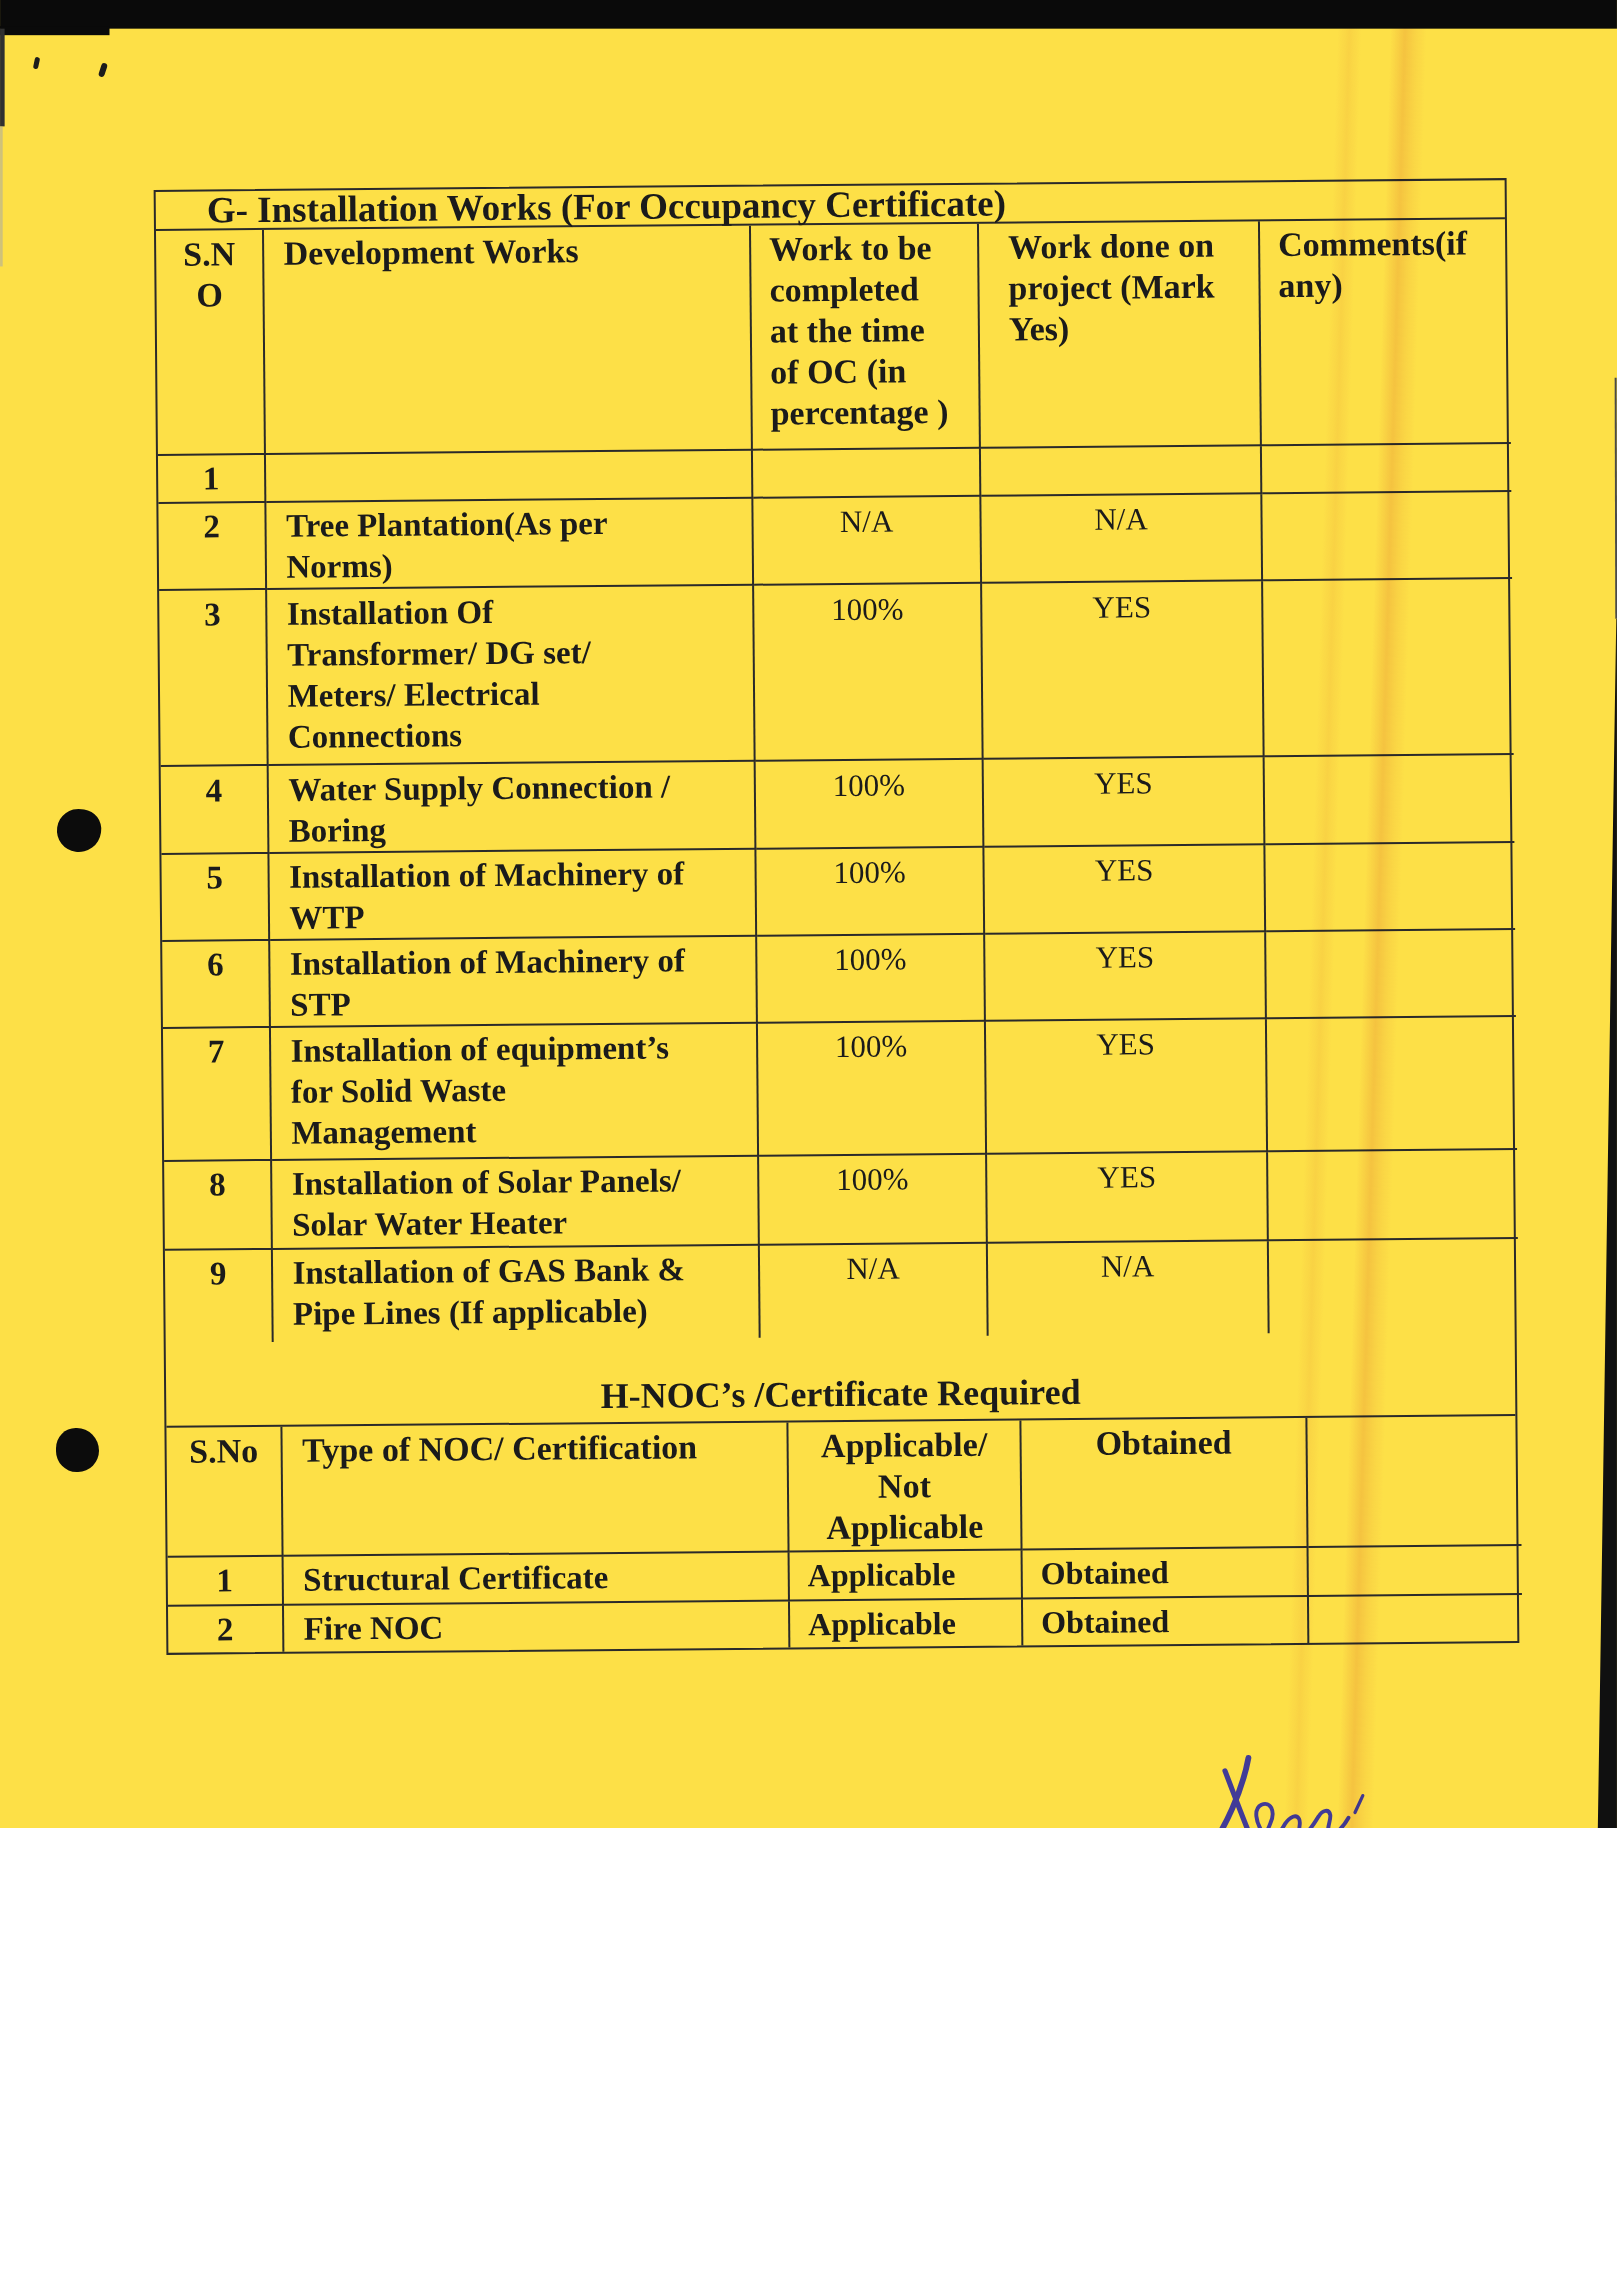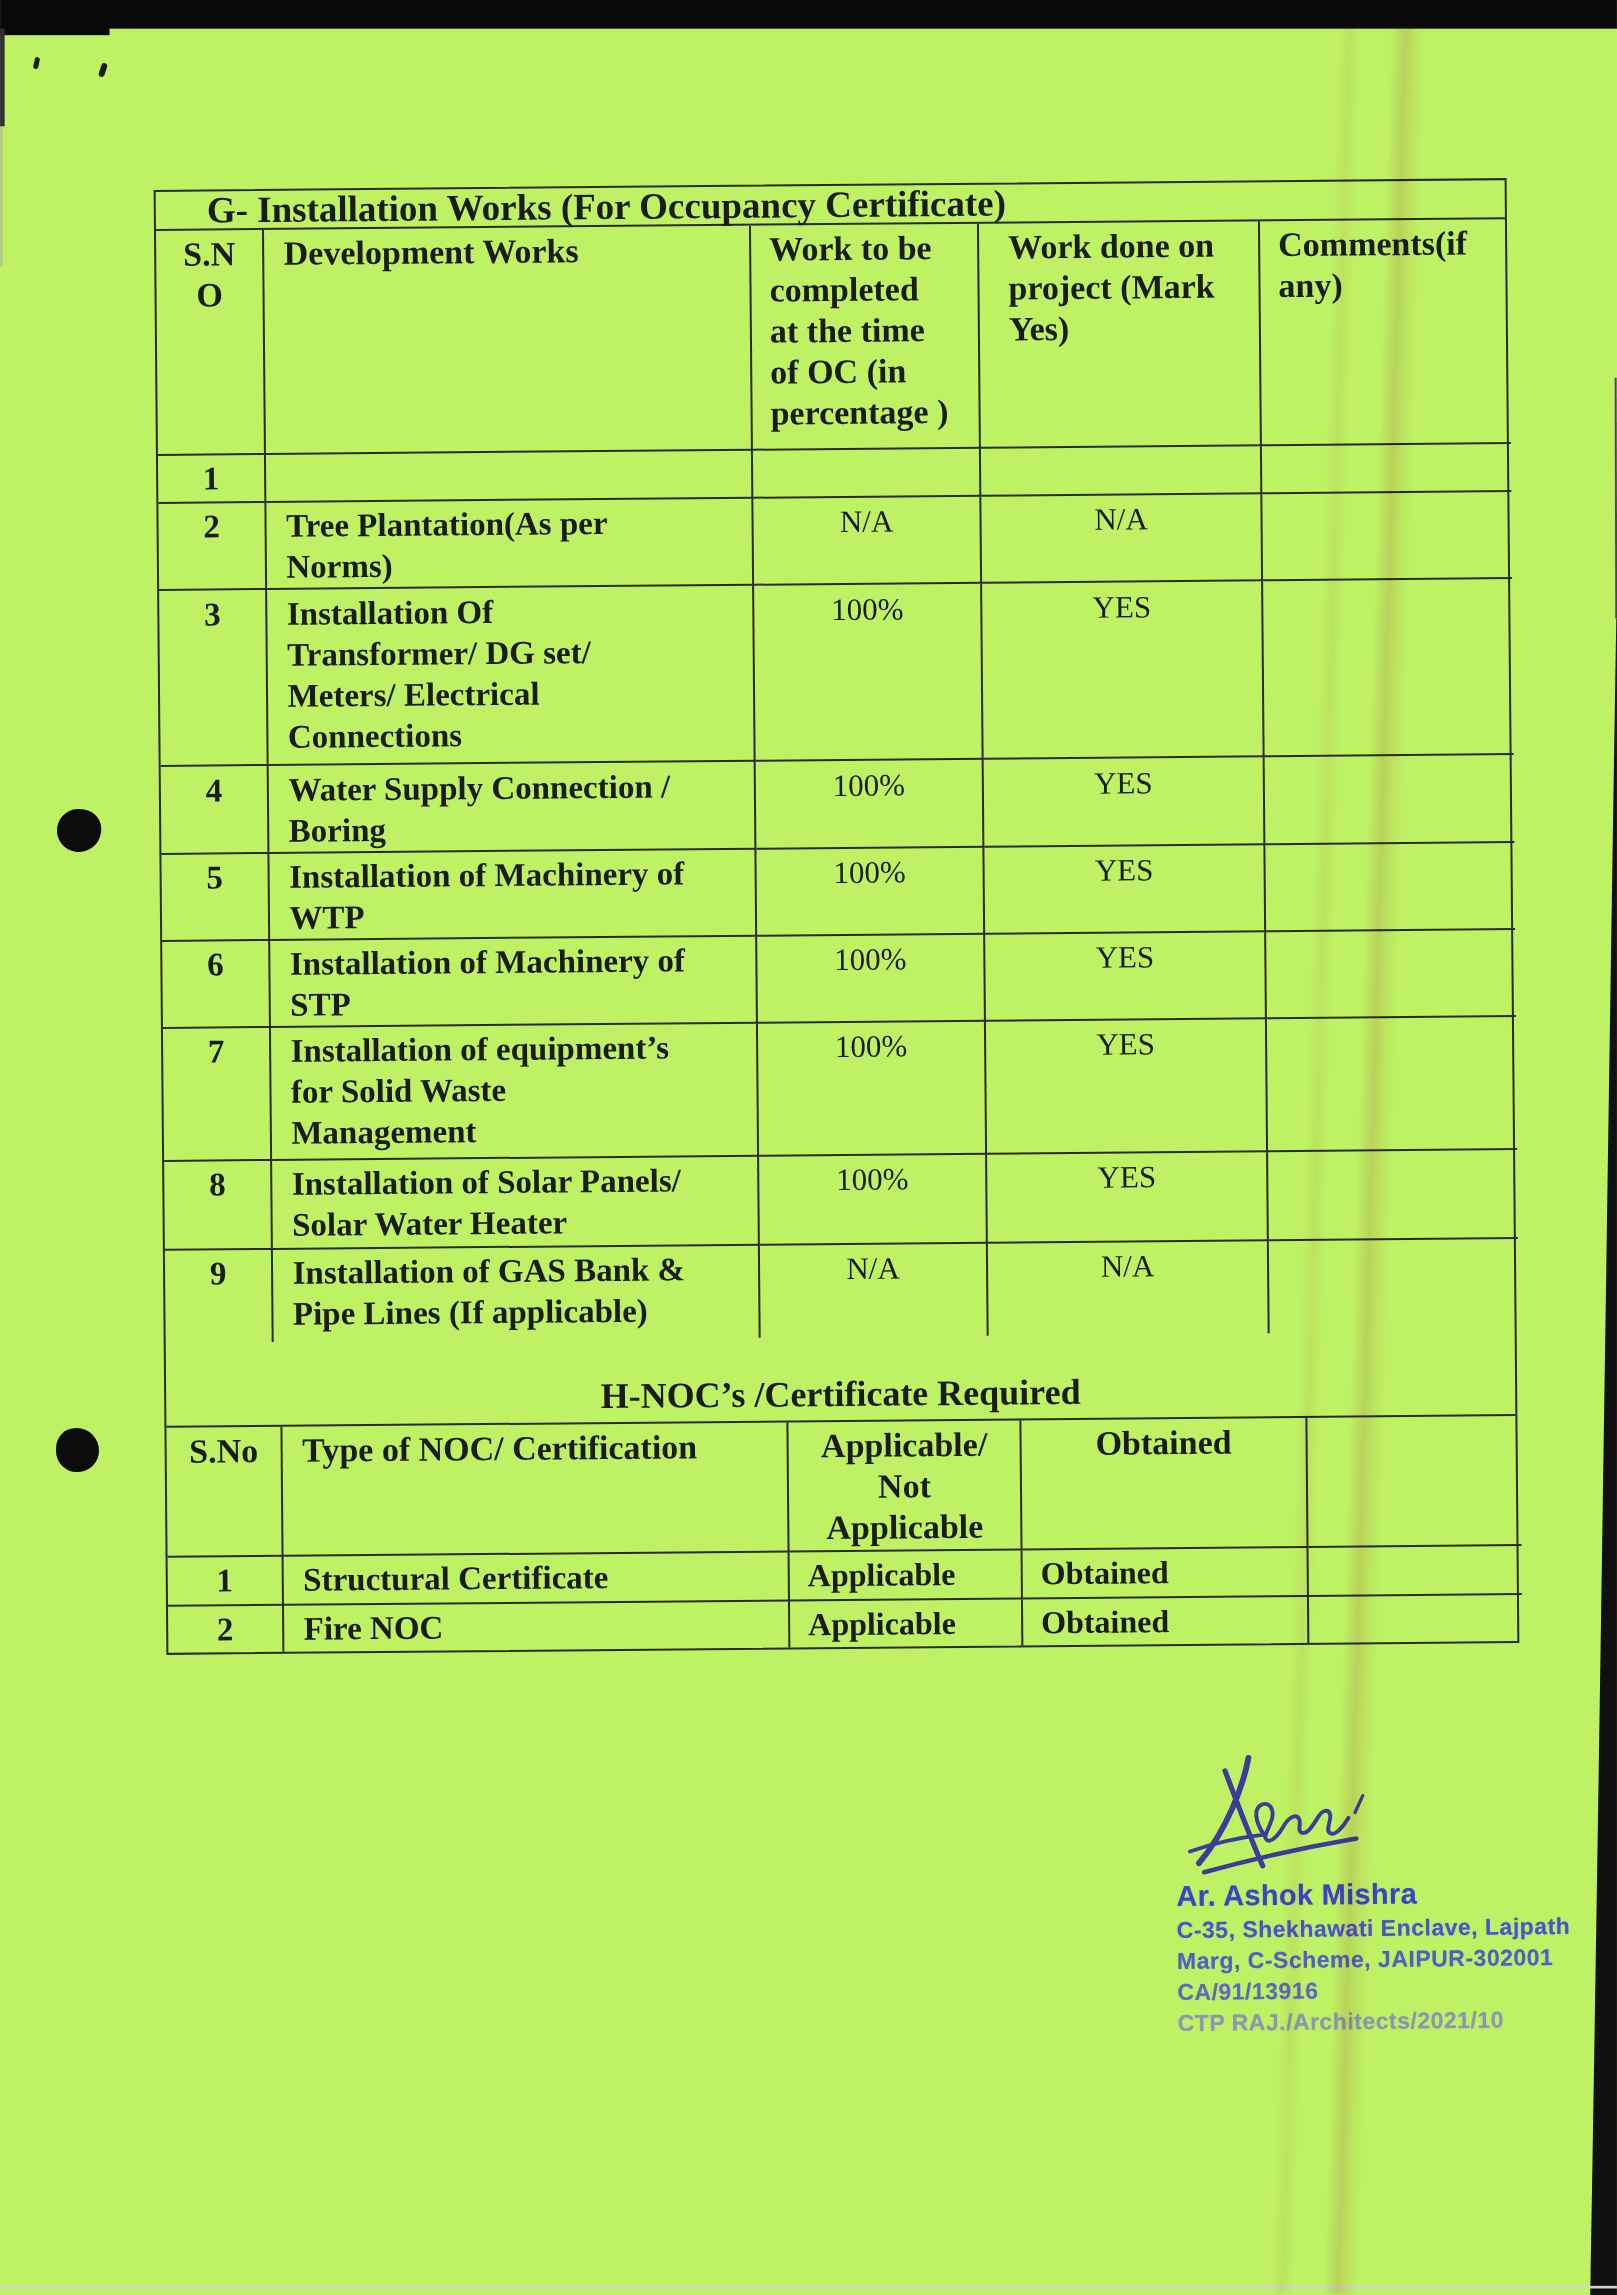--- a/index.html
+++ b/index.html
@@ -1,20 +1,20 @@
 <!DOCTYPE html>
 <html style="font-size:10.4px"><head>
 <meta charset="utf-8">
 <style>
   html,body { margin:0; padding:0; }
   body { width:1617px; height:2295px; }
 
   #page {
-    position:relative; width:1617px; height:2295px;
-    background:#bef264; overflow:hidden;
+    position:relative; width:1617px; height:1828px;
+    background:#fde047; overflow:hidden;
     font-family:"Liberation Serif", serif; color:#1b1b1b;
   }
 
   
   .sheet {
     position:absolute; left:160px; top:184px; width:1353px;
     border:2px solid #2a2a2a; box-sizing:border-box;
     transform:rotate(-0.5deg); transform-origin:50% 50%;
     z-index:2;
   }

